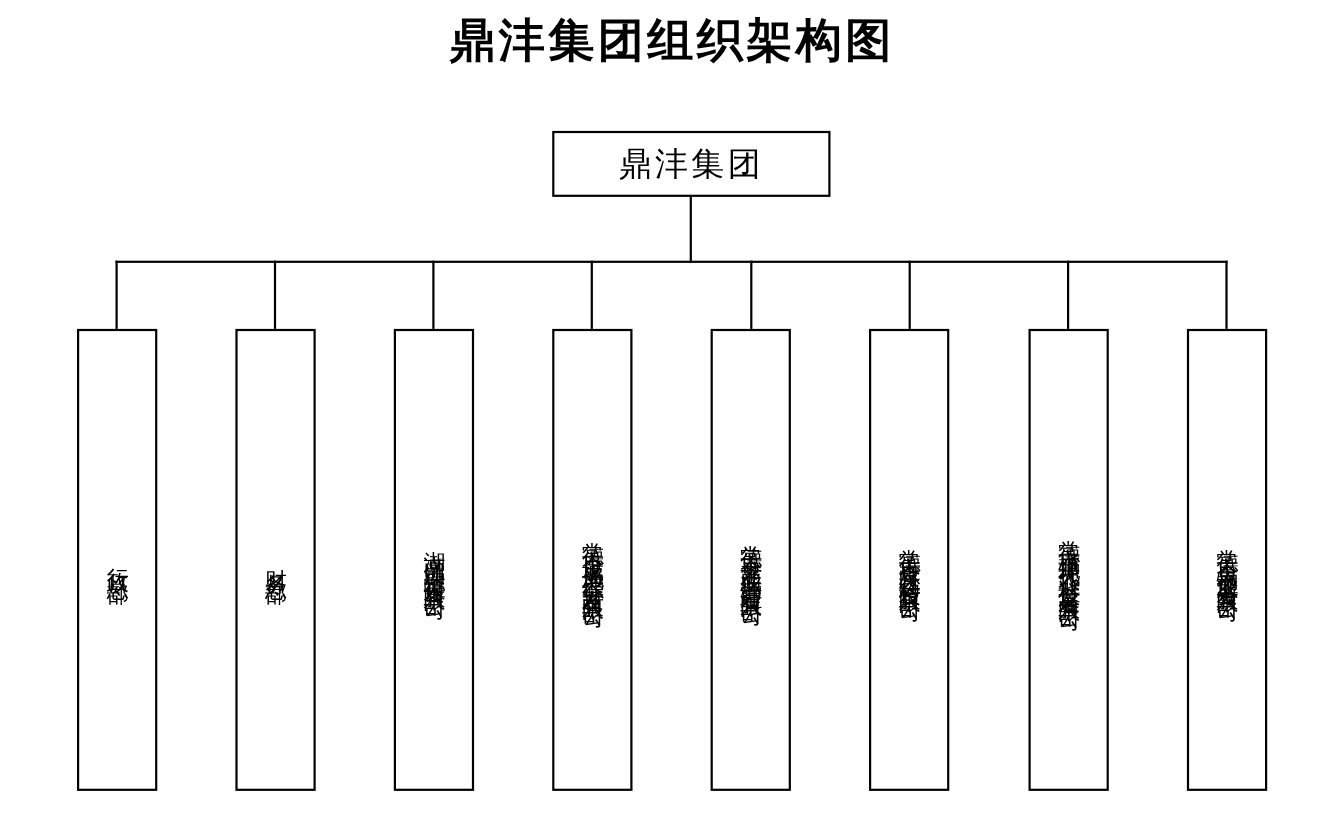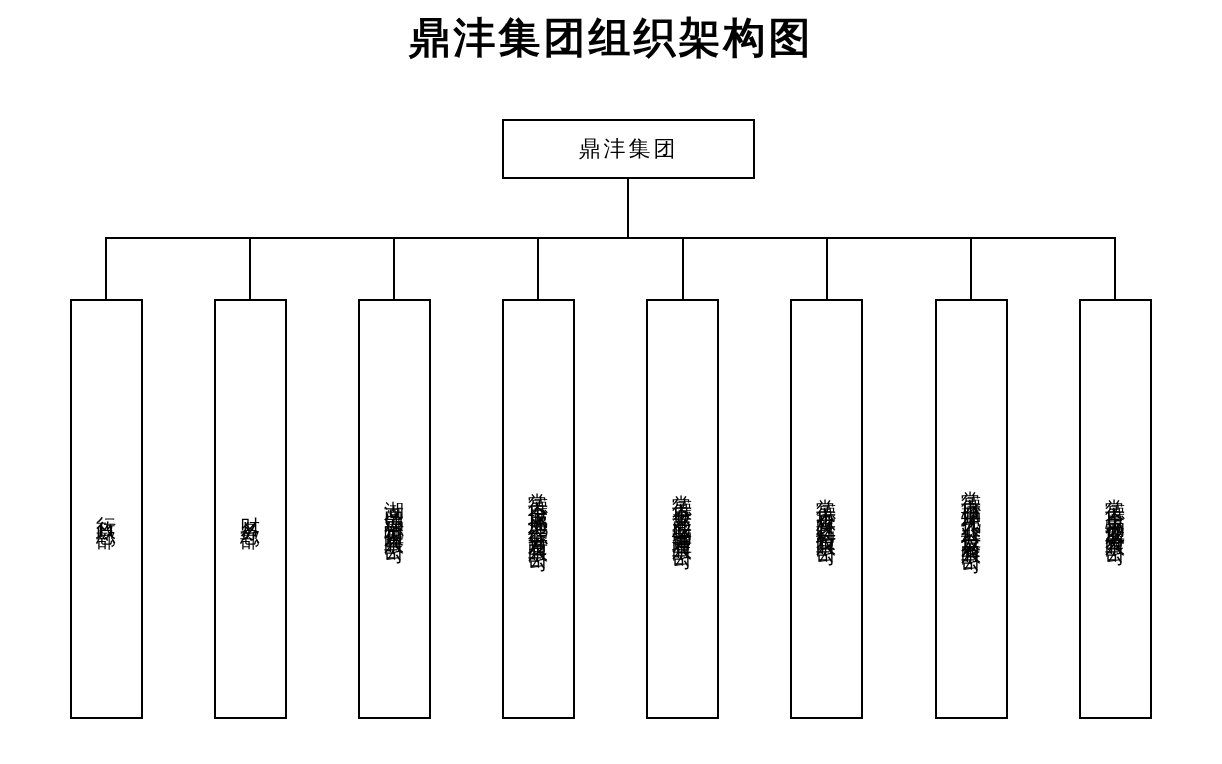--- a/index.html
+++ b/index.html
@@ -34,21 +34,21 @@
     left: 502px;
     top: 119px;
     width: 253px;
     height: 60px;
     box-sizing: border-box;
     border: 2px solid #000000;
     background: #ffffff;
     display: flex;
     align-items: center;
     justify-content: center;
-    font-size: 22px;
+    font-size: 30px;
     letter-spacing: 3px;
     font-family: "Liberation Sans", sans-serif;
   }
   .line {
     position: absolute;
     background: #000000;
   }
   .trunk-line {
     left: 627px;
     top: 179px;

